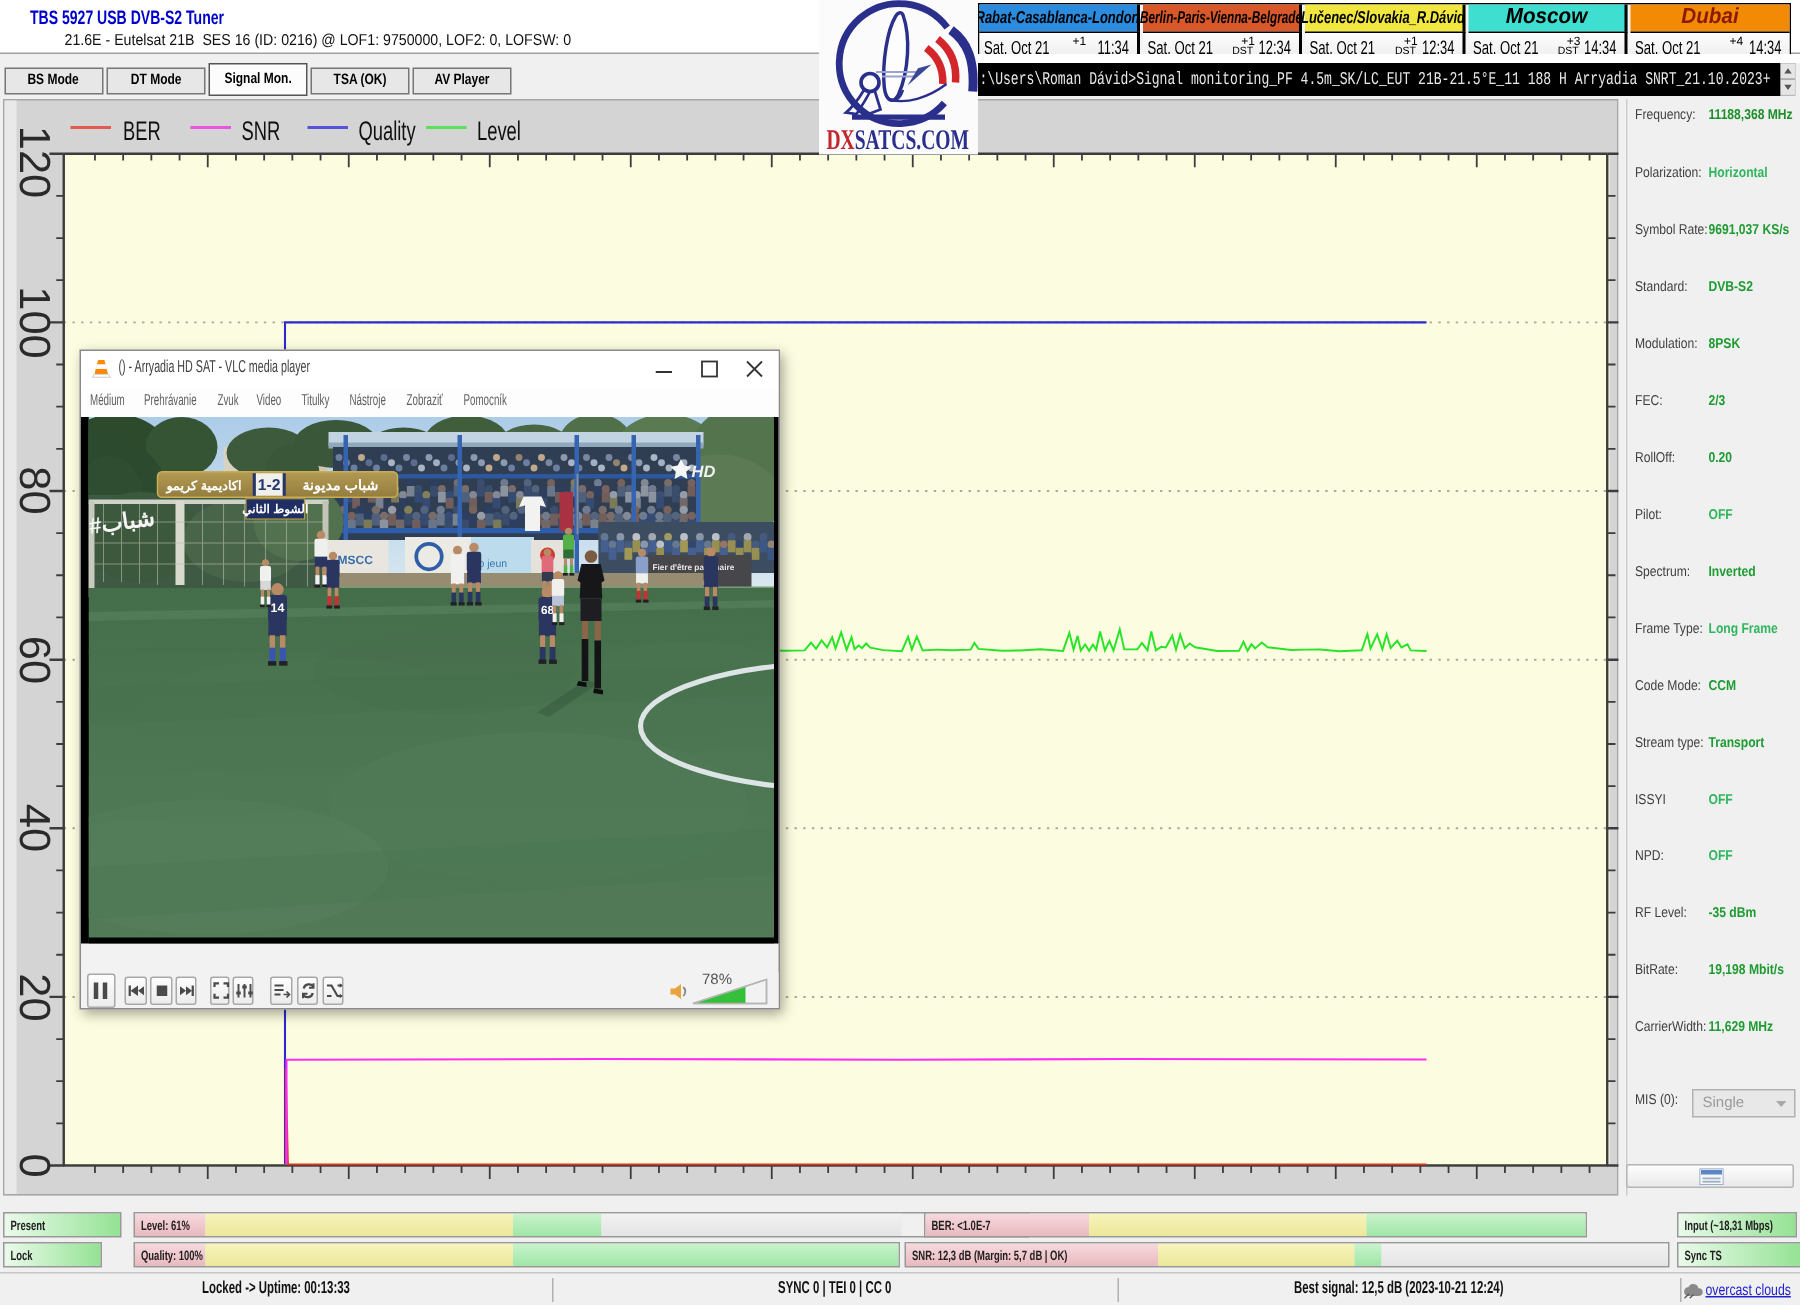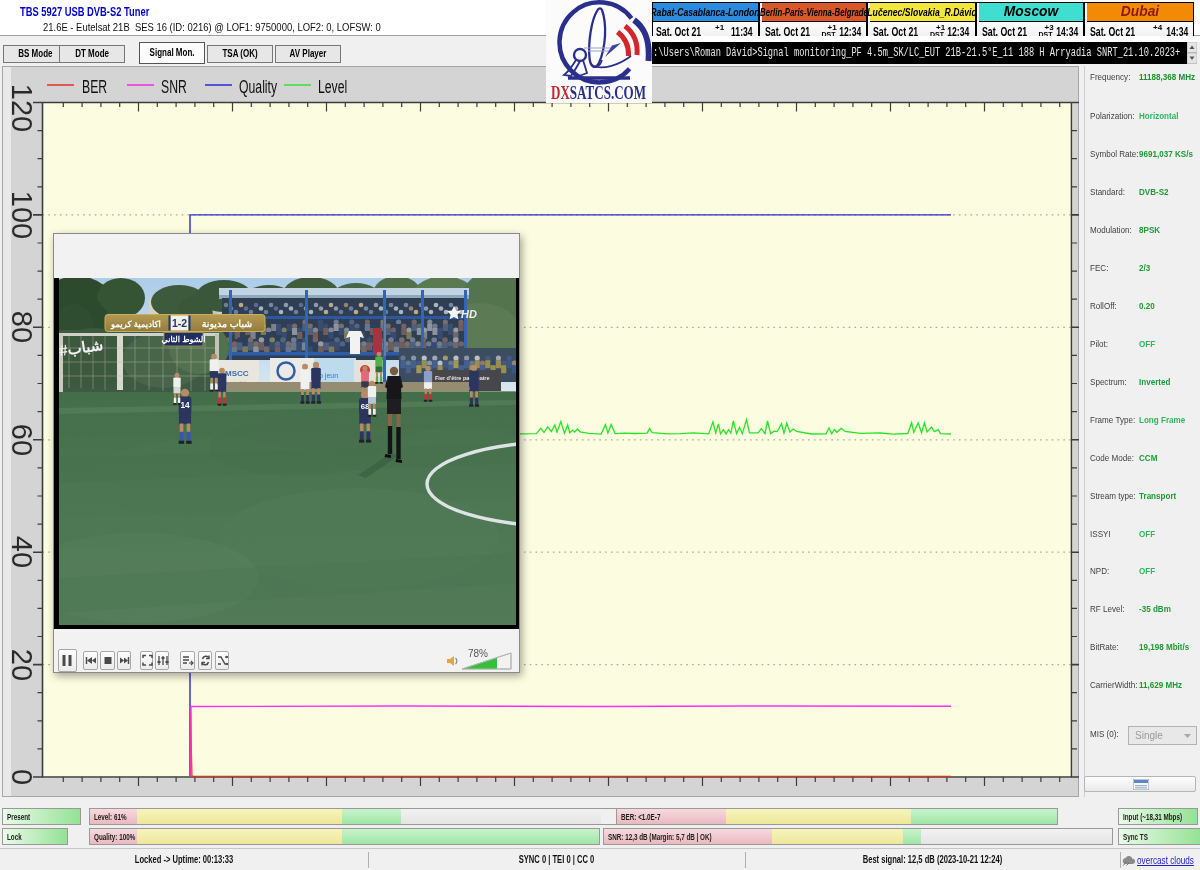--- a/index.html
+++ b/index.html
@@ -12,21 +12,21 @@
 .tab span{display:inline-block;transform:scaleX(0.8);transform-origin:50% 50%;white-space:nowrap}
 .tab.act{top:6px;height:22px;background:#fcfcfc;line-height:20px;border-color:#555}
 #chartbox{left:2px;top:66px;width:1077px;height:731px;background:#d4d4d4;border:1px solid #a6a6a6}
 #plot{position:absolute;left:40px;top:36px;width:1030px;height:675px;background:#fcfce0}
 .ylab{position:absolute;width:120px;height:30px;font-size:29px;color:#2a2a2a;text-align:center;line-height:30px;transform:rotate(90deg);transform-origin:center}
 .leg{position:absolute;top:10px;font-size:18px;color:#101010;transform:scaleX(0.68);transform-origin:0 0;white-space:nowrap}
 .legline{position:absolute;top:17px;width:27px;height:2px}
 #clocks{left:652px;top:2px;width:542px;height:38px;border:1px solid #000;background:#f4f4f4}
 .chead{position:absolute;top:0;height:18px;border-right:2px solid #000;font-style:italic;font-weight:bold;color:#000;text-align:center;white-space:nowrap}
 .chead span{position:absolute;left:50%;top:0;transform-origin:0 0}
-.ctime{position:absolute;top:18px;height:19px;border-right:2px solid #000;border-top:1px solid #000;background:linear-gradient(#fdfdfd,#ededed);font-weight:bold;color:#000}
+.ctime{position:absolute;top:18px;height:19px;border-right:2px solid #000;border-top:1px solid #000;background:linear-gradient(#fdfdfd,#ededed);font-weight:normal;color:#000}
 .ctime .d{position:absolute;left:3px;top:3px;font-size:12.5px;transform:scaleX(0.7);transform-origin:0 0;white-space:nowrap}
 .ctime .o{position:absolute;font-size:8px;top:1px}
 .ctime .dst{position:absolute;font-size:7px;top:9px}
 .ctime .tm{position:absolute;right:5px;top:2px;font-size:13px;transform:scaleX(0.66);transform-origin:100% 0;white-space:nowrap}
 #logo{left:546px;top:0;width:106px;height:103px;background:#fbfbfb}
 #cmdbar{left:648px;top:42px;width:539px;height:22px;background:#000;overflow:hidden}
 #cmdtxt{position:absolute;left:5px;top:4px;color:#e8e8e8;font-family:"Liberation Mono",monospace;font-size:12px;white-space:nowrap;transform:scaleX(0.725);transform-origin:0 0}
 #spin{left:1187px;top:42px;width:10px;height:22px}
 #rpanel{left:1079px;top:66px;width:121px;height:731px;background:#f0f0f0}
 .rl{position:absolute;left:11px;font-size:9.5px;color:#3f3f3f;white-space:nowrap;transform:scaleX(0.85);transform-origin:0 0}
@@ -84,21 +84,21 @@
 <div class="ylab" style="left:-38px;top:537.2px">40</div>
 <div class="ylab" style="left:-38px;top:649.6px">20</div>
 <div class="ylab" style="left:-38px;top:762px">0</div>
 
 <div id="hdr" class="abs">
   <div class="t1">TBS 5927 USB DVB-S2 Tuner</div>
   <div class="t2">21.6E - Eutelsat 21B&nbsp; SES 16 (ID: 0216) @ LOF1: 9750000, LOF2: 0, LOFSW: 0</div>
 </div>
 <div id="tabrow" class="abs">
   <div class="tab" style="left:3px;width:65.5px"><span>BS Mode</span></div>
-  <div class="tab" style="left:59px;width:65.5px"><span>DT Mode</span></div>
+  <div class="tab" style="left:71px;width:65.5px"><span>DT Mode</span></div>
   <div class="tab act" style="left:138.5px;width:66.5px"><span>Signal Mon.</span></div>
   <div class="tab" style="left:207px;width:65.5px"><span>TSA (OK)</span></div>
   <div class="tab" style="left:275px;width:65.5px"><span>AV Player</span></div>
 </div>
 
 <div id="clocks" class="abs">
   <div class="chead" style="left:0;width:106.5px;background:#2a8bdf;font-size:11.5px;line-height:18px">
       <span style="transform:scaleX(0.75) translateX(-50%)">Rabat-Casablanca-London</span>
     </div>
   <div class="chead" style="left:108.5px;width:106.5px;background:#d8582a;font-size:11.5px;line-height:18px">
@@ -214,20 +214,44 @@
       <svg style="position:absolute;left:48px;top:2px" width="16" height="11">
         <rect x="0" y="0" width="16" height="11" fill="#f6f6f6" stroke="#7a9ac0" stroke-width="1"></rect>
         <rect x="1" y="1" width="14" height="3" fill="#5b87c5"></rect>
         <rect x="2" y="6" width="12" height="1.2" fill="#9ab0c8"></rect>
         <rect x="2" y="8.2" width="12" height="1.2" fill="#9ab0c8"></rect>
       </svg>
     </div>
 </div>
 
 <div id="vlc" class="abs">
+  <div id="vlctitle">
+      <svg style="position:absolute;left:7px;top:5px" width="13" height="14" viewBox="0 0 13 14">
+        <path d="M4.4,1 L8.6,1 L9.4,4 L3.6,4 Z" fill="#ff8800"></path>
+        <path d="M3.6,4 L9.4,4 L10.2,7 L2.8,7 Z" fill="#fff" stroke="#ddd" stroke-width="0.3"></path>
+        <path d="M2.8,7 L10.2,7 L11,10.5 L2,10.5 Z" fill="#ff8800"></path>
+        <path d="M0.5,12.5 L2,10.5 L11,10.5 L12.5,12.5 Z" fill="#fff" stroke="#bbb" stroke-width="0.5"></path>
+      </svg>
+<span class="tt" style="position:absolute;left:25px;top:5px">() - Arryadia HD SAT - VLC media player</span>
+<svg style="position:absolute;left:383px;top:6px" width="80" height="12">
+        <path d="M0,8 H11" stroke="#333" stroke-width="1.2"></path>
+        <rect x="31" y="1" width="10" height="10" fill="none" stroke="#333" stroke-width="1.2"></rect>
+        <path d="M61,1 L71,11 M71,1 L61,11" stroke="#333" stroke-width="1.2"></path>
+      </svg>
+    </div>
+  <div id="vlcmenu">
+      <span style="position:absolute;left:6px;top:3px">Médium</span>
+      <span style="position:absolute;left:42px;top:3px">Prehrávanie</span>
+      <span style="position:absolute;left:90.5px;top:3px">Zvuk</span>
+      <span style="position:absolute;left:117px;top:3px">Video</span>
+      <span style="position:absolute;left:146.5px;top:3px">Titulky</span>
+      <span style="position:absolute;left:179px;top:3px">Nástroje</span>
+      <span style="position:absolute;left:217px;top:3px">Zobraziť</span>
+      <span style="position:absolute;left:255px;top:3px">Pomocník</span>
+    </div>
   <div id="vlcvideo">
       <svg style="position:absolute;left:5px;top:0" width="457" height="351" viewBox="0 0 457 351">
 <defs>
 <linearGradient id="sky" x1="0" y1="0" x2="0" y2="1">
             <stop offset="0" stop-color="#adcce8"></stop>
             <stop offset="0.7" stop-color="#cadfee"></stop>
             <stop offset="1" stop-color="#dde9f0"></stop>
           </linearGradient>
 <linearGradient id="pitch" x1="0" y1="0" x2="0" y2="1">
             <stop offset="0" stop-color="#446d4a"></stop>

